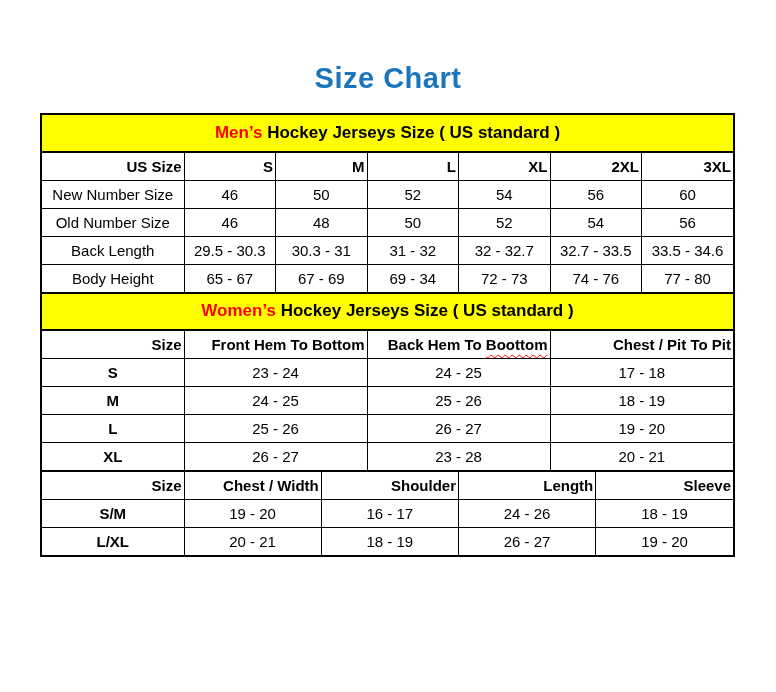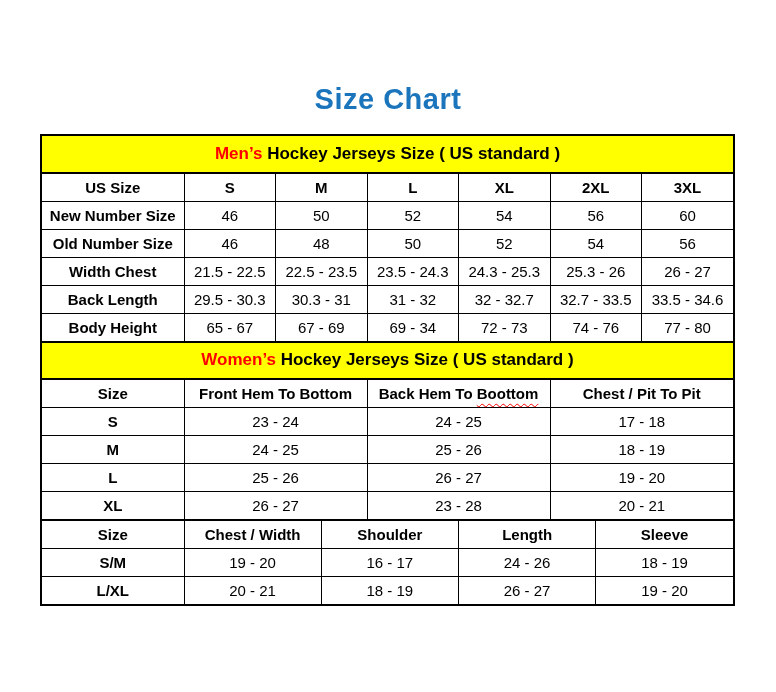--- a/index.html
+++ b/index.html
@@ -5,21 +5,21 @@
   * { margin: 0; padding: 0; box-sizing: border-box; }
   html, body {
     width: 776px;
     height: 692px;
     background: #ffffff;
     font-family: "Liberation Sans", sans-serif;
     color: #000;
     overflow: hidden;
   }
   .title {
-    margin-top: 83px;
+    margin-top: 62px;
     margin-bottom: 18px;
     text-align: center;
     font-size: 29px;
     font-weight: bold;
     color: var(--title-blue, #1B75BC);
     letter-spacing: 0.5px;
   }
   .tables-wrap {
     margin: 0 41px 0 40px;
     border: 2px solid var(--border-color, #000);
@@ -47,23 +47,23 @@
     font-size: 17px;
     font-weight: bold;
     border-top: 2px solid var(--border-color, #000);
     border-bottom: 2px solid var(--border-color, #000);
   }
   .size-table:first-child .section-row th { border-top: 0; }
   .size-table + .size-table .section-row th { border-top-width: 1px; margin-left: 48px; }
   .size-table:last-child .data-row:last-child th,
   .size-table:last-child .data-row:last-child td { border-bottom: 0; }
   .section-row .accent { color: var(--accent-red, #FF0000); text-align: right; }
-  .head-row th { font-weight: bold; }
+  .head-row th { font-weight: bold; text-align: right; }
   .data-row th { font-weight: bold; }
-  table.mens .data-row th { font-weight: bold; }
+  table.mens .data-row th { font-weight: normal; }
   .squiggle {
     text-decoration: underline;
     text-decoration-style: wavy;
     text-decoration-color: var(--accent-red, #FF0000);
     text-decoration-thickness: 1px;
     text-underline-offset: 4px;
     text-decoration-skip-ink: none;
   }
 </style>
 </head>
@@ -107,29 +107,20 @@
           <tr class="data-row">
             <th scope="row">Old Number Size</th>
             <td>46</td>
             <td>48</td>
             <td>50</td>
             <td>52</td>
             <td>54</td>
             <td>56</td>
           </tr>
           <tr class="data-row">
-            <th scope="row">Width Chest</th>
-            <td>21.5 - 22.5</td>
-            <td>22.5 - 23.5</td>
-            <td>23.5 - 24.3</td>
-            <td>24.3 - 25.3</td>
-            <td>25.3 - 26</td>
-            <td>26 - 27</td>
-          </tr>
-          <tr class="data-row">
             <th scope="row">Back Length</th>
             <td>29.5 - 30.3</td>
             <td>30.3 - 31</td>
             <td>31 - 32</td>
             <td>32 - 32.7</td>
             <td>32.7 - 33.5</td>
             <td>33.5 - 34.6</td>
           </tr>
           <tr class="data-row">
             <th scope="row">Body Height</th>

